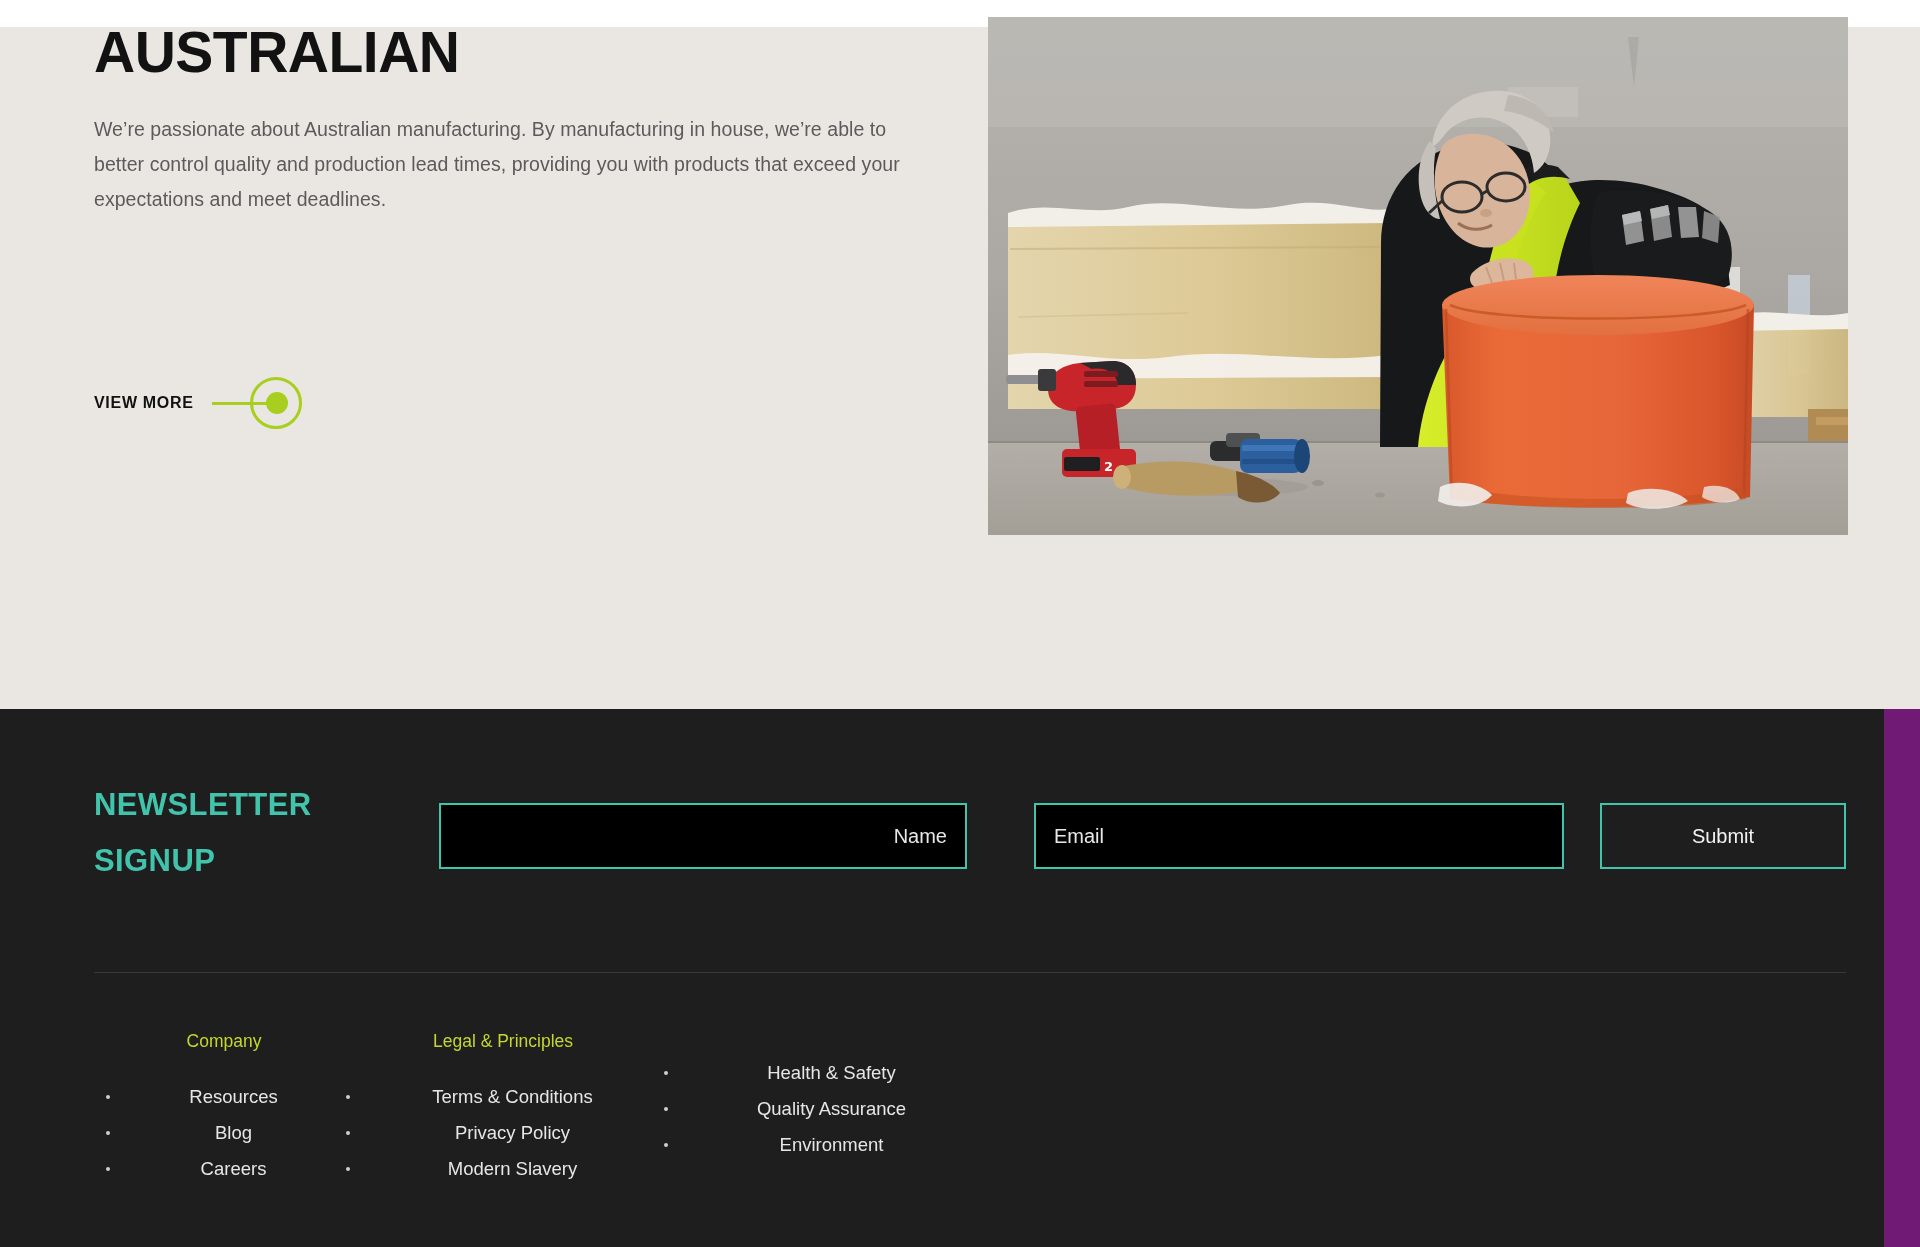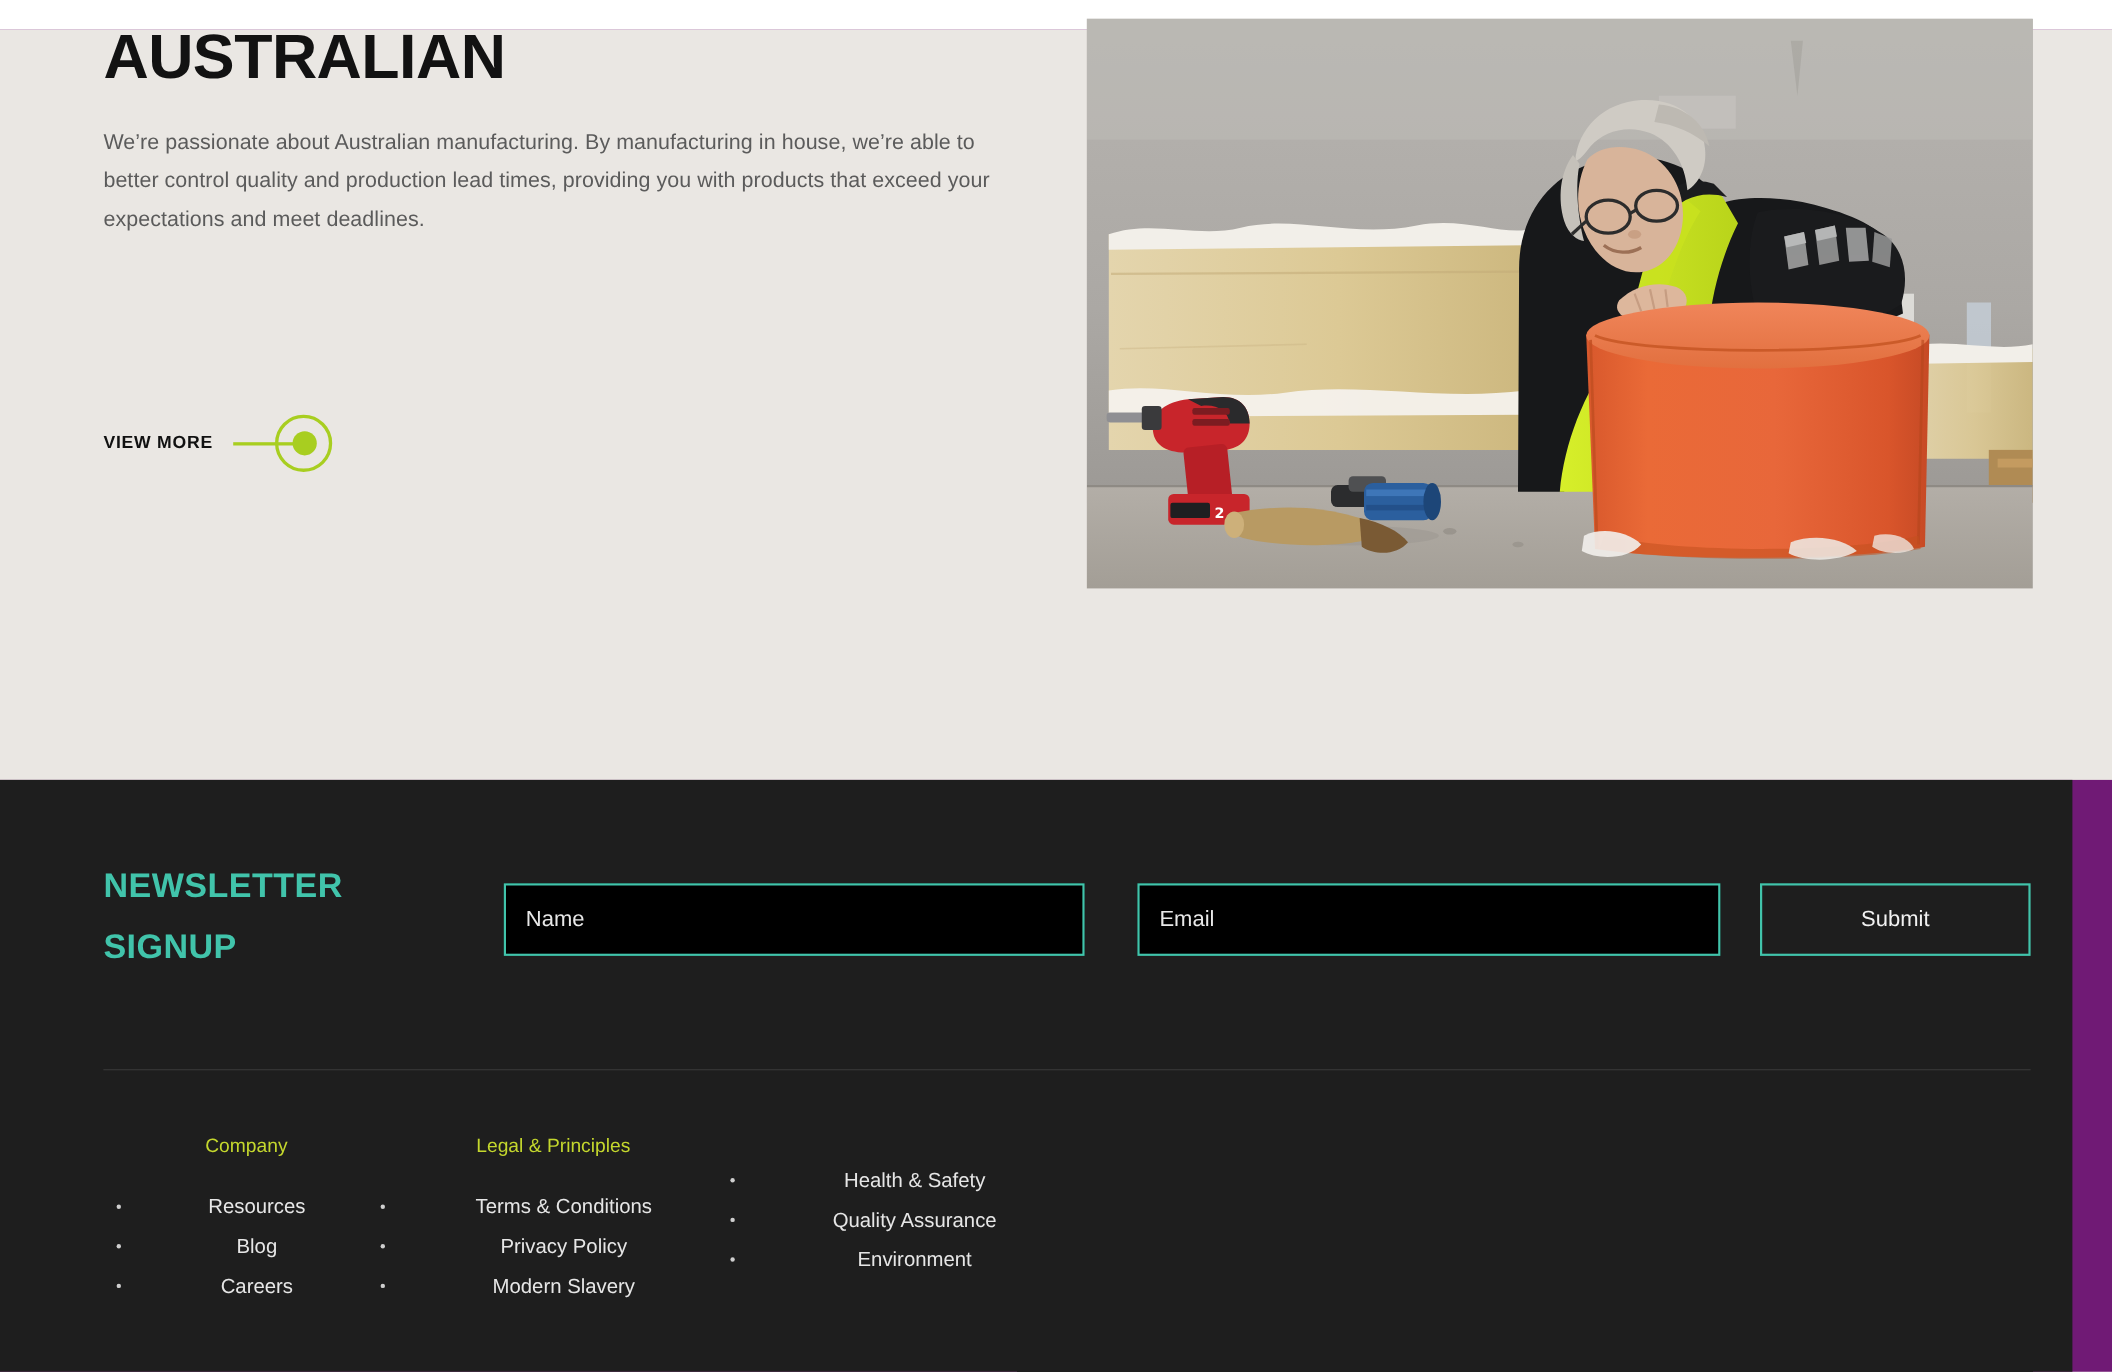--- a/index.html
+++ b/index.html
@@ -146,21 +146,21 @@
     height: 66px;
     background: #000;
     border: 2px solid #41c4ab;
     color: #e8e8e8;
     font-size: 20px;
     font-family: "Liberation Sans", sans-serif;
     padding: 0 18px;
     outline: none;
   }
   .field::placeholder { color: #e8e8e8; opacity: 1; }
-  #name-field  { left: 458px;  width: 528px; }
+  #name-field  { left: 439px;  width: 528px; text-align: right; }
   #email-field { left: 1034px; width: 530px; }
 
   .submit-btn {
     position: absolute;
     left: 1600px; top: 26px;
     width: 246px; height: 66px;
     background: transparent;
     border: 2px solid #41c4ab;
     color: #f2f2f2;
     font-size: 20px;

